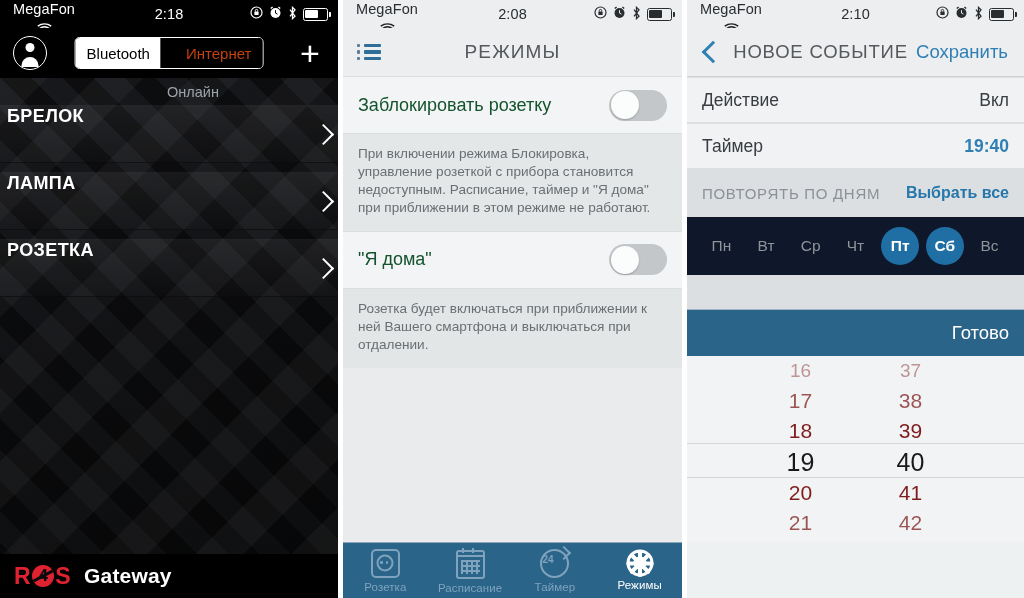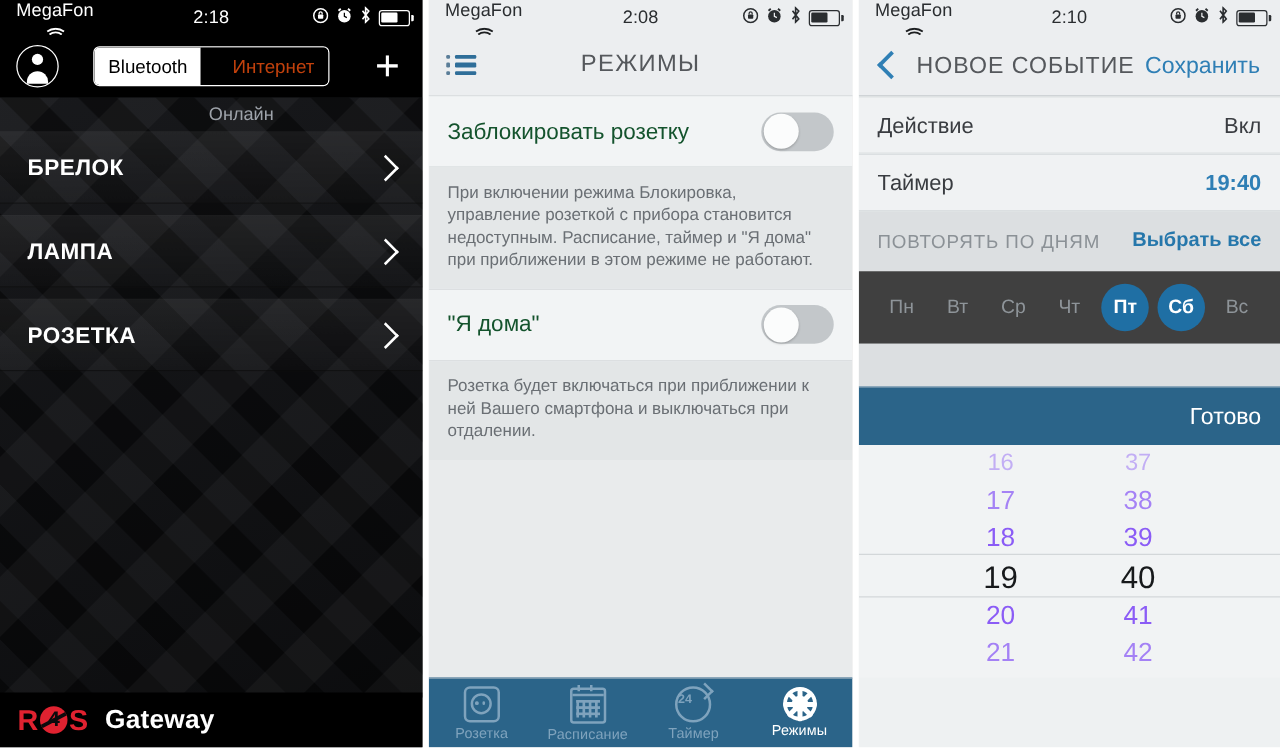--- a/index.html
+++ b/index.html
@@ -87,26 +87,27 @@
       linear-gradient(45deg, rgba(0,0,0,.45) 25%, transparent 25%, transparent 50%, rgba(0,0,0,.45) 50%, rgba(0,0,0,.45) 75%, transparent 75%),
       linear-gradient(160deg, rgba(255,255,255,.02), rgba(0,0,0,.35));
     background-size:96px 96px, 62px 62px, 100% 100%;
   }
   .devlist{position:relative;z-index:2;}
   .online{
     height:27px;display:flex;align-items:center;justify-content:center;
     color:#9ea3aa;font-size:14.5px;margin-left:48px;
   }
   .devrow{
-    height:56px;display:flex;align-items:center;
-    padding:0 22px;color:#fff;
+    height:56px;display:flex;align-items:flex-start;
+    padding:0 7px;color:#fff;
     background:linear-gradient(180deg, rgba(255,255,255,.055), rgba(255,255,255,.012));
     border-top:1px solid rgba(255,255,255,.05);
     border-bottom:1px solid rgba(0,0,0,.55);
     position:relative;
+    flex-direction:column;
   }
   .devrow + .devspace{height:9px;}
   .devname{font-size:18px;font-weight:700;letter-spacing:.4px;}
   .chev{
     margin-left:auto;width:13px;height:13px;
     border-right:2.4px solid #ffffff;border-top:2.4px solid #ffffff;
     transform:rotate(45deg);
   }
   .brandbar{
     position:absolute;left:0;right:0;bottom:0;height:44px;background:#000;
@@ -236,38 +237,38 @@
   .row3 .lbl{font-size:17.5px;color:#393c40;}
   .row3 .val{margin-left:auto;font-size:17.5px;color:#3a3d41;}
   .row3 .val.blue{color:#2f7fb5;font-weight:600;}
   .sect-head{
     background:#dcdfe1;height:48px;display:flex;align-items:center;
     padding:0 15px;
   }
   .sect-head .st{font-size:15px;color:#8b9196;letter-spacing:.7px;}
   .sect-head .selall{margin-left:auto;font-size:16px;color:#2677ab;font-weight:600;}
   .days{
-    background:#404040;height:58px;display:flex;align-items:center;
+    background:#0f172a;height:58px;display:flex;align-items:center;
     justify-content:space-around;padding:0 12px;
   }
   .day{
     width:38px;height:38px;border-radius:50%;display:flex;align-items:center;justify-content:center;
     font-size:15.5px;color:#8e9499;
   }
   .day.sel{background:#1f6fa4;color:#fff;font-weight:600;}
   .spacer-grey{background:#dcdfe1;height:34px;}
   .doneBar{
     background:#2b6489;height:46px;display:flex;align-items:center;justify-content:flex-end;
     padding-right:15px;border-top:1px solid #9fb4c4;
   }
   .doneBar .dt{color:#fff;font-size:18.5px;}
   .picker{position:relative;background:#f1f3f4;height:186px;overflow:hidden;}
   .picker .cols{display:flex;justify-content:center;gap:48px;padding-top:0px;}
   .pcol{width:62px;text-align:center;}
-  .pitem{font-size:21px;color:#8b5cf6;line-height:30px;height:30px;}
+  .pitem{font-size:21px;color:#7f1d1d;line-height:30px;height:30px;}
   .pitem.f1{opacity:.45;font-size:19px;}
   .pitem.f2{opacity:.75;}
   .pitem.sel{color:#17191b;font-weight:500;font-size:25px;line-height:32px;height:32px;}
   .picker .selband{
     position:absolute;left:0;right:0;top:87px;height:33px;
     border-top:1px solid #d3d7d9;border-bottom:1px solid #d3d7d9;pointer-events:none;
   }
 </style>
 </head>
 <body>

